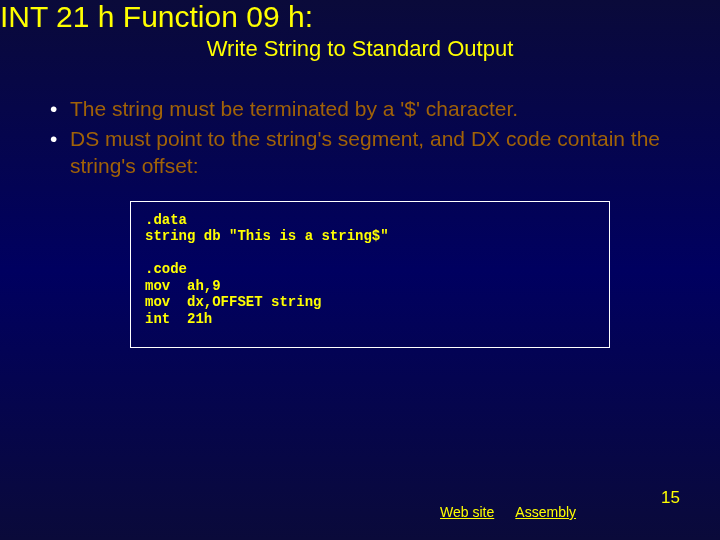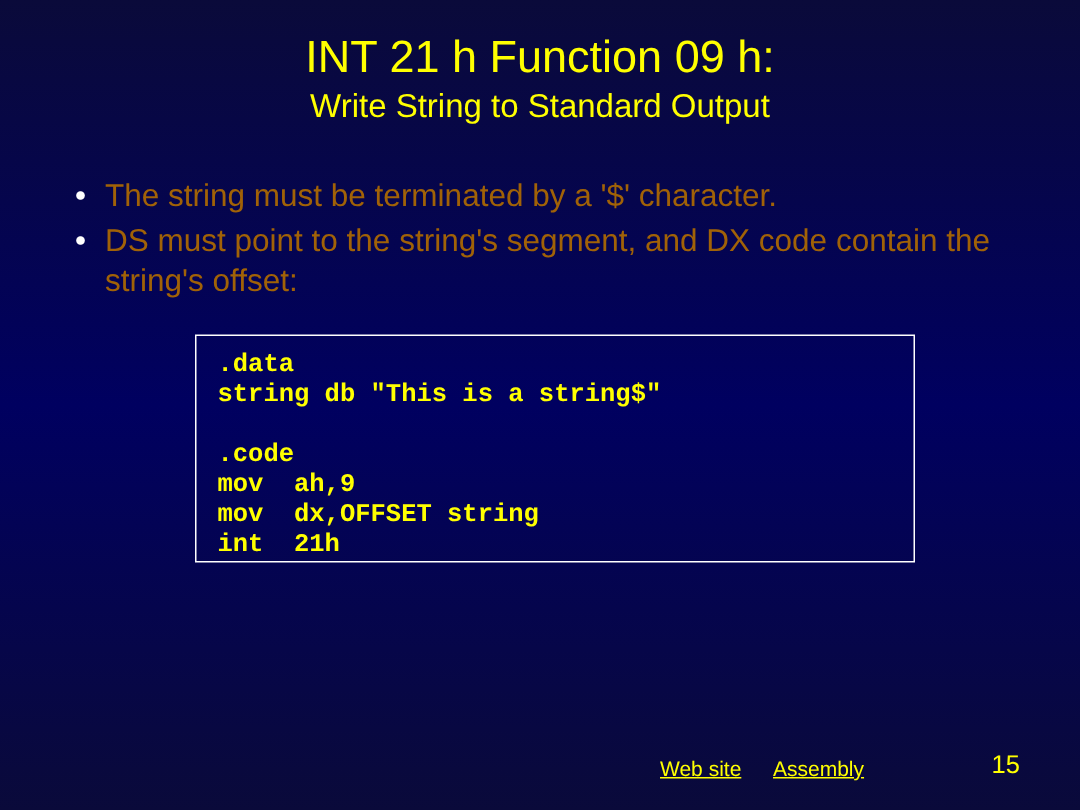--- a/index.html
+++ b/index.html
@@ -12,24 +12,22 @@
     font-family: Arial, Helvetica, sans-serif;
     overflow: hidden;
   }
   .slide {
     width: 720px;
     height: 540px;
     position: relative;
     box-sizing: border-box;
   }
   .title {
-    text-align: center;
     color: #ffff00;
     font-size: 30px;
-    padding-top: 22px;
     font-weight: normal;
   }
   .subtitle {
     text-align: center;
     color: #ffff00;
     font-size: 22px;
     margin-top: 2px;
   }
   .bullets {
     margin-top: 34px;
@@ -46,24 +44,24 @@
   }
   .bullets li::before {
     content: "•";
     position: absolute;
     left: -20px;
     color: #ffffff;
   }
   .codebox {
     margin: 22px 110px 0 130px;
     border: 1.5px solid #ffffff;
-    padding: 10px 14px 0 14px;
+    padding: 10px 14px 20px 14px;
     color: #ffff00;
     font-family: "Courier New", Courier, monospace;
-    font-size: 17px;
+    font-size: 14px;
     font-weight: bold;
     line-height: 1.18;
     white-space: pre;
   }
   .footer {
     position: absolute;
     bottom: 20px;
     left: 0;
     right: 0;
     height: 26px;
@@ -83,21 +81,21 @@
   }
   .links a {
     color: #ffff00;
     text-decoration: underline;
     margin-right: 18px;
     margin-top: 36px;
   }
   .pagenum {
     position: absolute;
     right: 40px;
-    bottom: 0;
+    bottom: 12px;
     color: #ffff00;
     font-size: 17px;
   }
 </style>
 </head>
 <body>
 
 <div class="slide">
 
   <div class="title">INT 21 h Function 09 h:</div>

